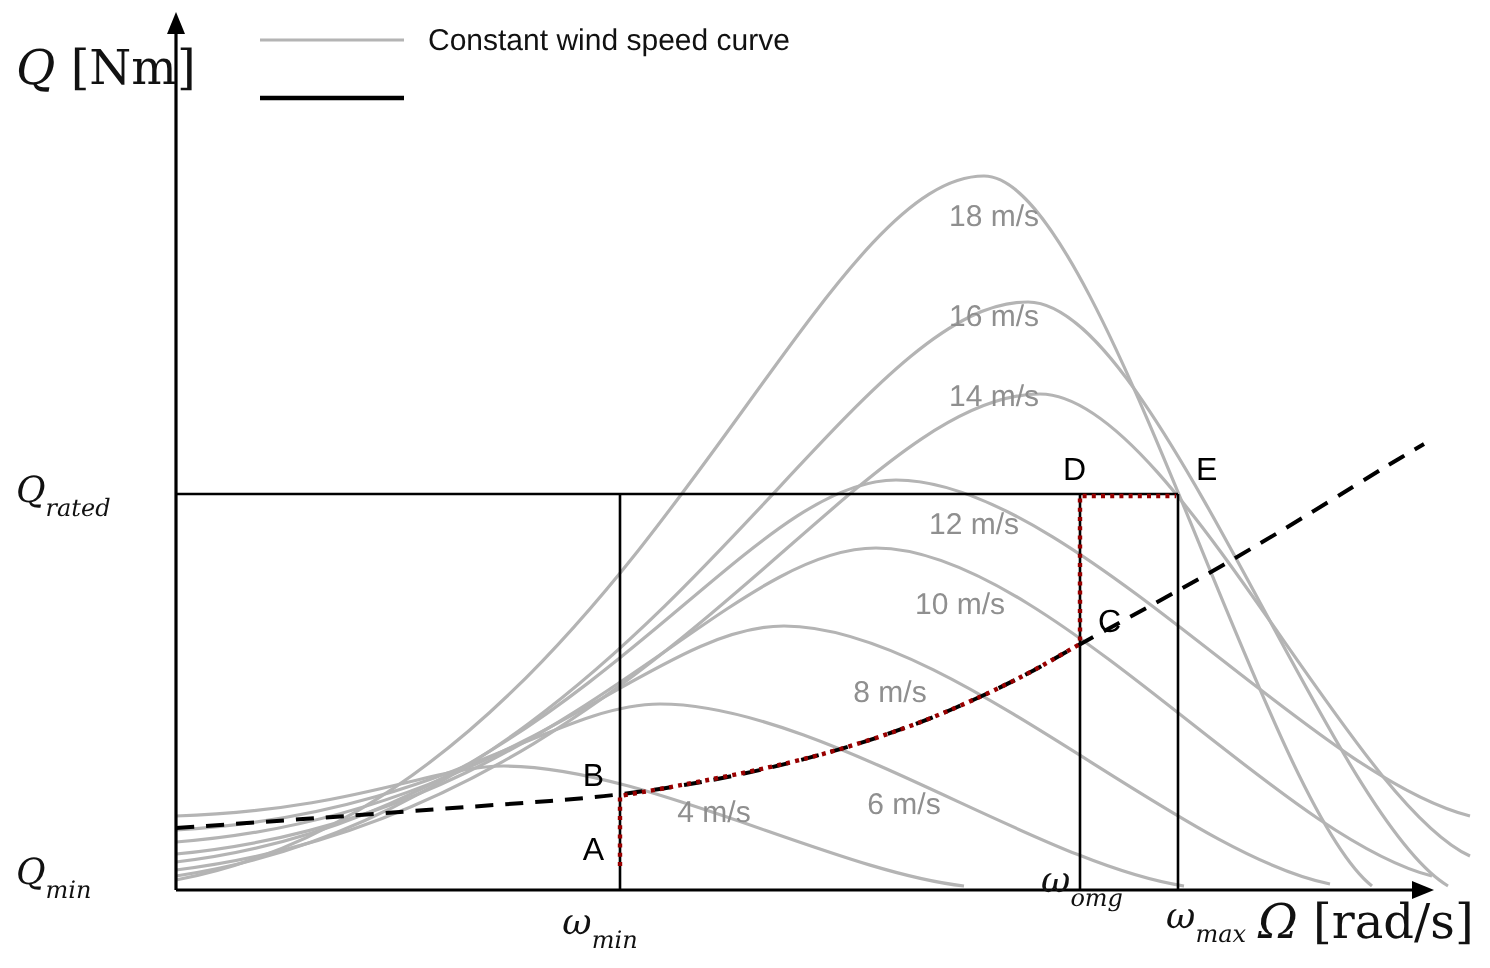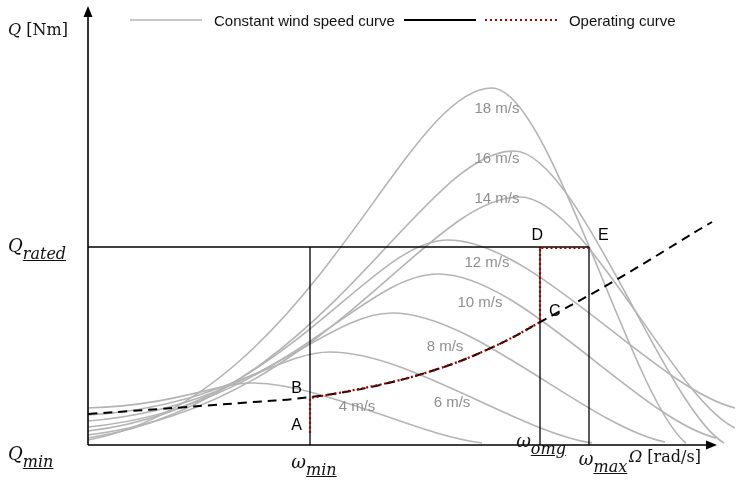--- a/index.html
+++ b/index.html
@@ -2,24 +2,24 @@
 <html><head>
 <meta charset="utf-8">
 <style>
   html,body{margin:0;padding:0;background:#ffffff;}
   .stage{position:relative;width:745px;height:484px;background:#ffffff;
          font-family:"Liberation Sans",sans-serif;overflow:hidden;}
   #chart-svg{position:absolute;left:0;top:0;}
   .lbl{position:absolute;font-family:"DejaVu Serif",serif;color:#111;
        font-size:18px;white-space:nowrap;line-height:1;}
   .lbl .sym{font-style:italic;}
-  .lbl sub{font-size:16px;font-style:italic;position:relative;top:2px;text-decoration:underline;}
-  .axis-big{font-size:16px;text-align:right;}
+  .lbl sub{font-size:12px;font-style:italic;position:relative;top:2px;}
+  .axis-big{font-size:24px;text-align:right;}
   .xcenter{transform:translateX(-50%);}
-  .legend{position:absolute;left:130px;top:10px;display:flex;flex-direction:row;gap:9px;}
+  .legend{position:absolute;left:130px;top:10px;display:flex;flex-direction:column;gap:9px;}
   .legend-row{display:flex;align-items:center;gap:12px;height:20px;}
   .legend-row .ltext{font-size:15px;color:#111;}
   .sw{width:72px;height:10px;flex:0 0 auto;}
 </style>
 </head>
 <body>
 
 <div class="stage">
 
   <svg id="chart-svg" width="745" height="484" viewBox="0 0 745 484">
@@ -57,25 +57,25 @@
     </svg>
 
   <div class="lbl axis-big" style="left:8px;top:22px;">
     <span class="sym">Q</span><span> [Nm]</span>
   </div>
 
   <div class="lbl" style="left:8px;top:237px;">
     <span class="sym">Q</span><sub>rated</sub>
   </div>
 
-  <div class="lbl" style="left:8px;top:428px;margin-top:17px;">
+  <div class="lbl" style="left:8px;top:428px;">
     <span class="sym">Q</span><sub>min</sub>
   </div>
 
-  <div class="lbl xcenter" style="left:314px;top:453px;">
+  <div class="lbl xcenter" style="left:300px;top:453px;">
     <span class="sym">ω</span><sub>min</sub>
   </div>
 
   <div class="lbl xcenter" style="left:541px;top:432px;">
     <span class="sym">ω</span><sub>omg</sub>
   </div>
 
   <div class="lbl xcenter" style="left:603px;top:450px;">
     <span class="sym">ω</span><sub>max</sub>
   </div>
@@ -89,21 +89,15 @@
       <svg class="sw" viewBox="0 0 72 10">
         <line x1="0" y1="5" x2="72" y2="5" stroke="#b4b4b4" stroke-width="1.6"></line>
       </svg>
       <span class="ltext">Constant wind speed curve</span>
     </div>
     <div class="legend-row">
       <svg class="sw" viewBox="0 0 72 10">
         <line x1="0" y1="5" x2="72" y2="5" stroke="#000" stroke-width="2.2"></line>
       </svg>
     </div>
-    <div class="legend-row">
-      <svg class="sw" viewBox="0 0 72 10">
-        <line x1="0" y1="5" x2="72" y2="5" stroke="#990000" stroke-width="2.2" stroke-dasharray="2 3"></line>
-      </svg>
-      <span class="ltext">Operating curve</span>
-    </div>
   </div>
 
 </div>
 
 </body></html>

